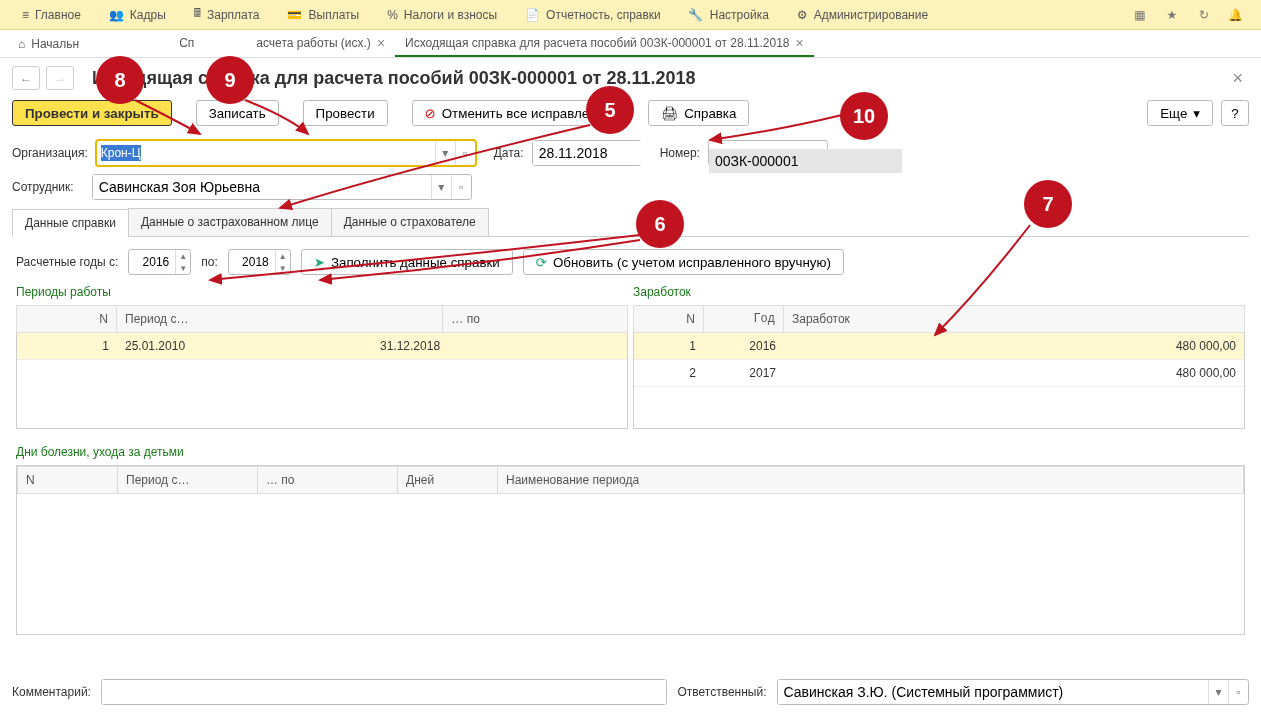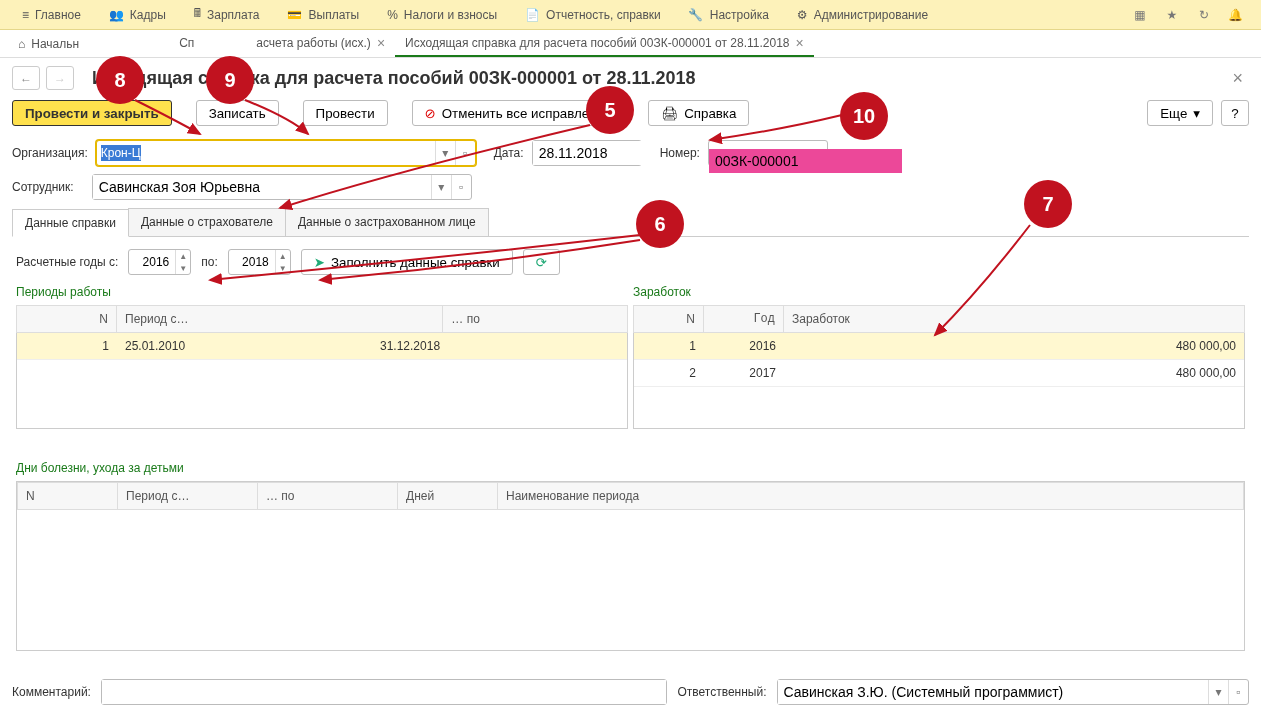--- a/index.html
+++ b/index.html
@@ -63,21 +63,21 @@
 .data-table { width: 100%; border: 1px solid #ccc; border-collapse: collapse; }
 .data-table th { background: #f7f7f7; border: 1px solid #ddd; padding: 6px 8px; text-align: left; font-weight: normal; color: #555; }
 .data-table td { border-bottom: 1px solid #eee; padding: 6px 8px; }
 .data-table tr.selected td { background: #fff8d0; }
 .data-table .num { text-align: right; }
 .table-body-wrap { border: 1px solid #ccc; border-top: none; height: 96px; overflow: auto; }
 .table-wrap { height: 130px; display: flex; flex-direction: column; }
 .table-wrap .data-table { border-bottom: none; }
 .table-body-wrap .data-table { border: none; }
 
-.sick-section { margin-top: 26px; }
+.sick-section { margin-top: 10px; }
 .sick-table-wrap { height: 170px; border: 1px solid #ccc; overflow: auto; }
 .sick-table-wrap table { border: none; }
 
 
 .footer-row { position: absolute; bottom: 8px; left: 12px; right: 12px; display: flex; align-items: center; gap: 10px; }
 .footer-row .input-combo { flex: 1; }
 .footer-row .input-combo.comment { flex: 1.2; }
 
 
 .annotation { position: absolute; width: 48px; height: 48px; border-radius: 50%; background: #c1121f; color: #fff; display: flex; align-items: center; justify-content: center; font-size: 20px; font-weight: bold; z-index: 100; }
@@ -181,37 +181,37 @@
       <div class="combo-btn">▾</div>
       <div class="combo-btn">▫</div>
     </div>
     <span class="form-label" style="margin-left:10px;">Дата:</span>
     <div class="input-combo" style="width:110px;">
       <input value="28.11.2018" style="">
       <div class="combo-btn">📅</div>
     </div>
     <span class="form-label" style="margin-left:10px;">Номер:</span>
     <div class="input-combo" style="width:120px;">
-      <input readonly="" style="background: #ec4899; margin-top: 16px;" value="00ЗК-000001">
+      <input readonly="" style="background: #e5e5e5; margin-top: 16px;" value="00ЗК-000001">
     </div>
   </div>
 
   <div class="form-row">
     <span class="form-label">Сотрудник:</span>
     <div class="input-combo" style="width:380px; margin-left:10px;">
       <input value="Савинская Зоя Юрьевна" style="">
       <div class="combo-btn">▾</div>
       <div class="combo-btn">▫</div>
     </div>
   </div>
 
   <div class="sub-tabs">
     <div class="sub-tab active">Данные справки</div>
+    <div class="sub-tab">Данные о застрахованном лице</div>
     <div class="sub-tab">Данные о страхователе</div>
-    <div class="sub-tab">Данные о застрахованном лице</div>
   </div>
 
   <div class="tab-content">
 
     <div class="years-row">
       <span>Расчетные годы с:</span>
       <div class="spin-input">
         <input value="2016" style="">
         <div class="spin">
             <span>▲</span>
@@ -225,20 +225,21 @@
             <span>▲</span>
             <span>▼</span>
           </div>
       </div>
       <button class="btn">
         <span style="color:#2a7;">➤</span>
         <span>Заполнить данные справки</span>
       </button>
       <button class="btn">
         <span style="color:#2a7;">⟳</span>
+        <span>Обновить (с учетом исправленного вручную)</span>
       </button>
     </div>
 
     <div class="two-col">
       <div class="col">
         <div class="section-title">Периоды работы</div>
         <div class="table-wrap">
           <table class="data-table">
             <thead>
                 <tr>

